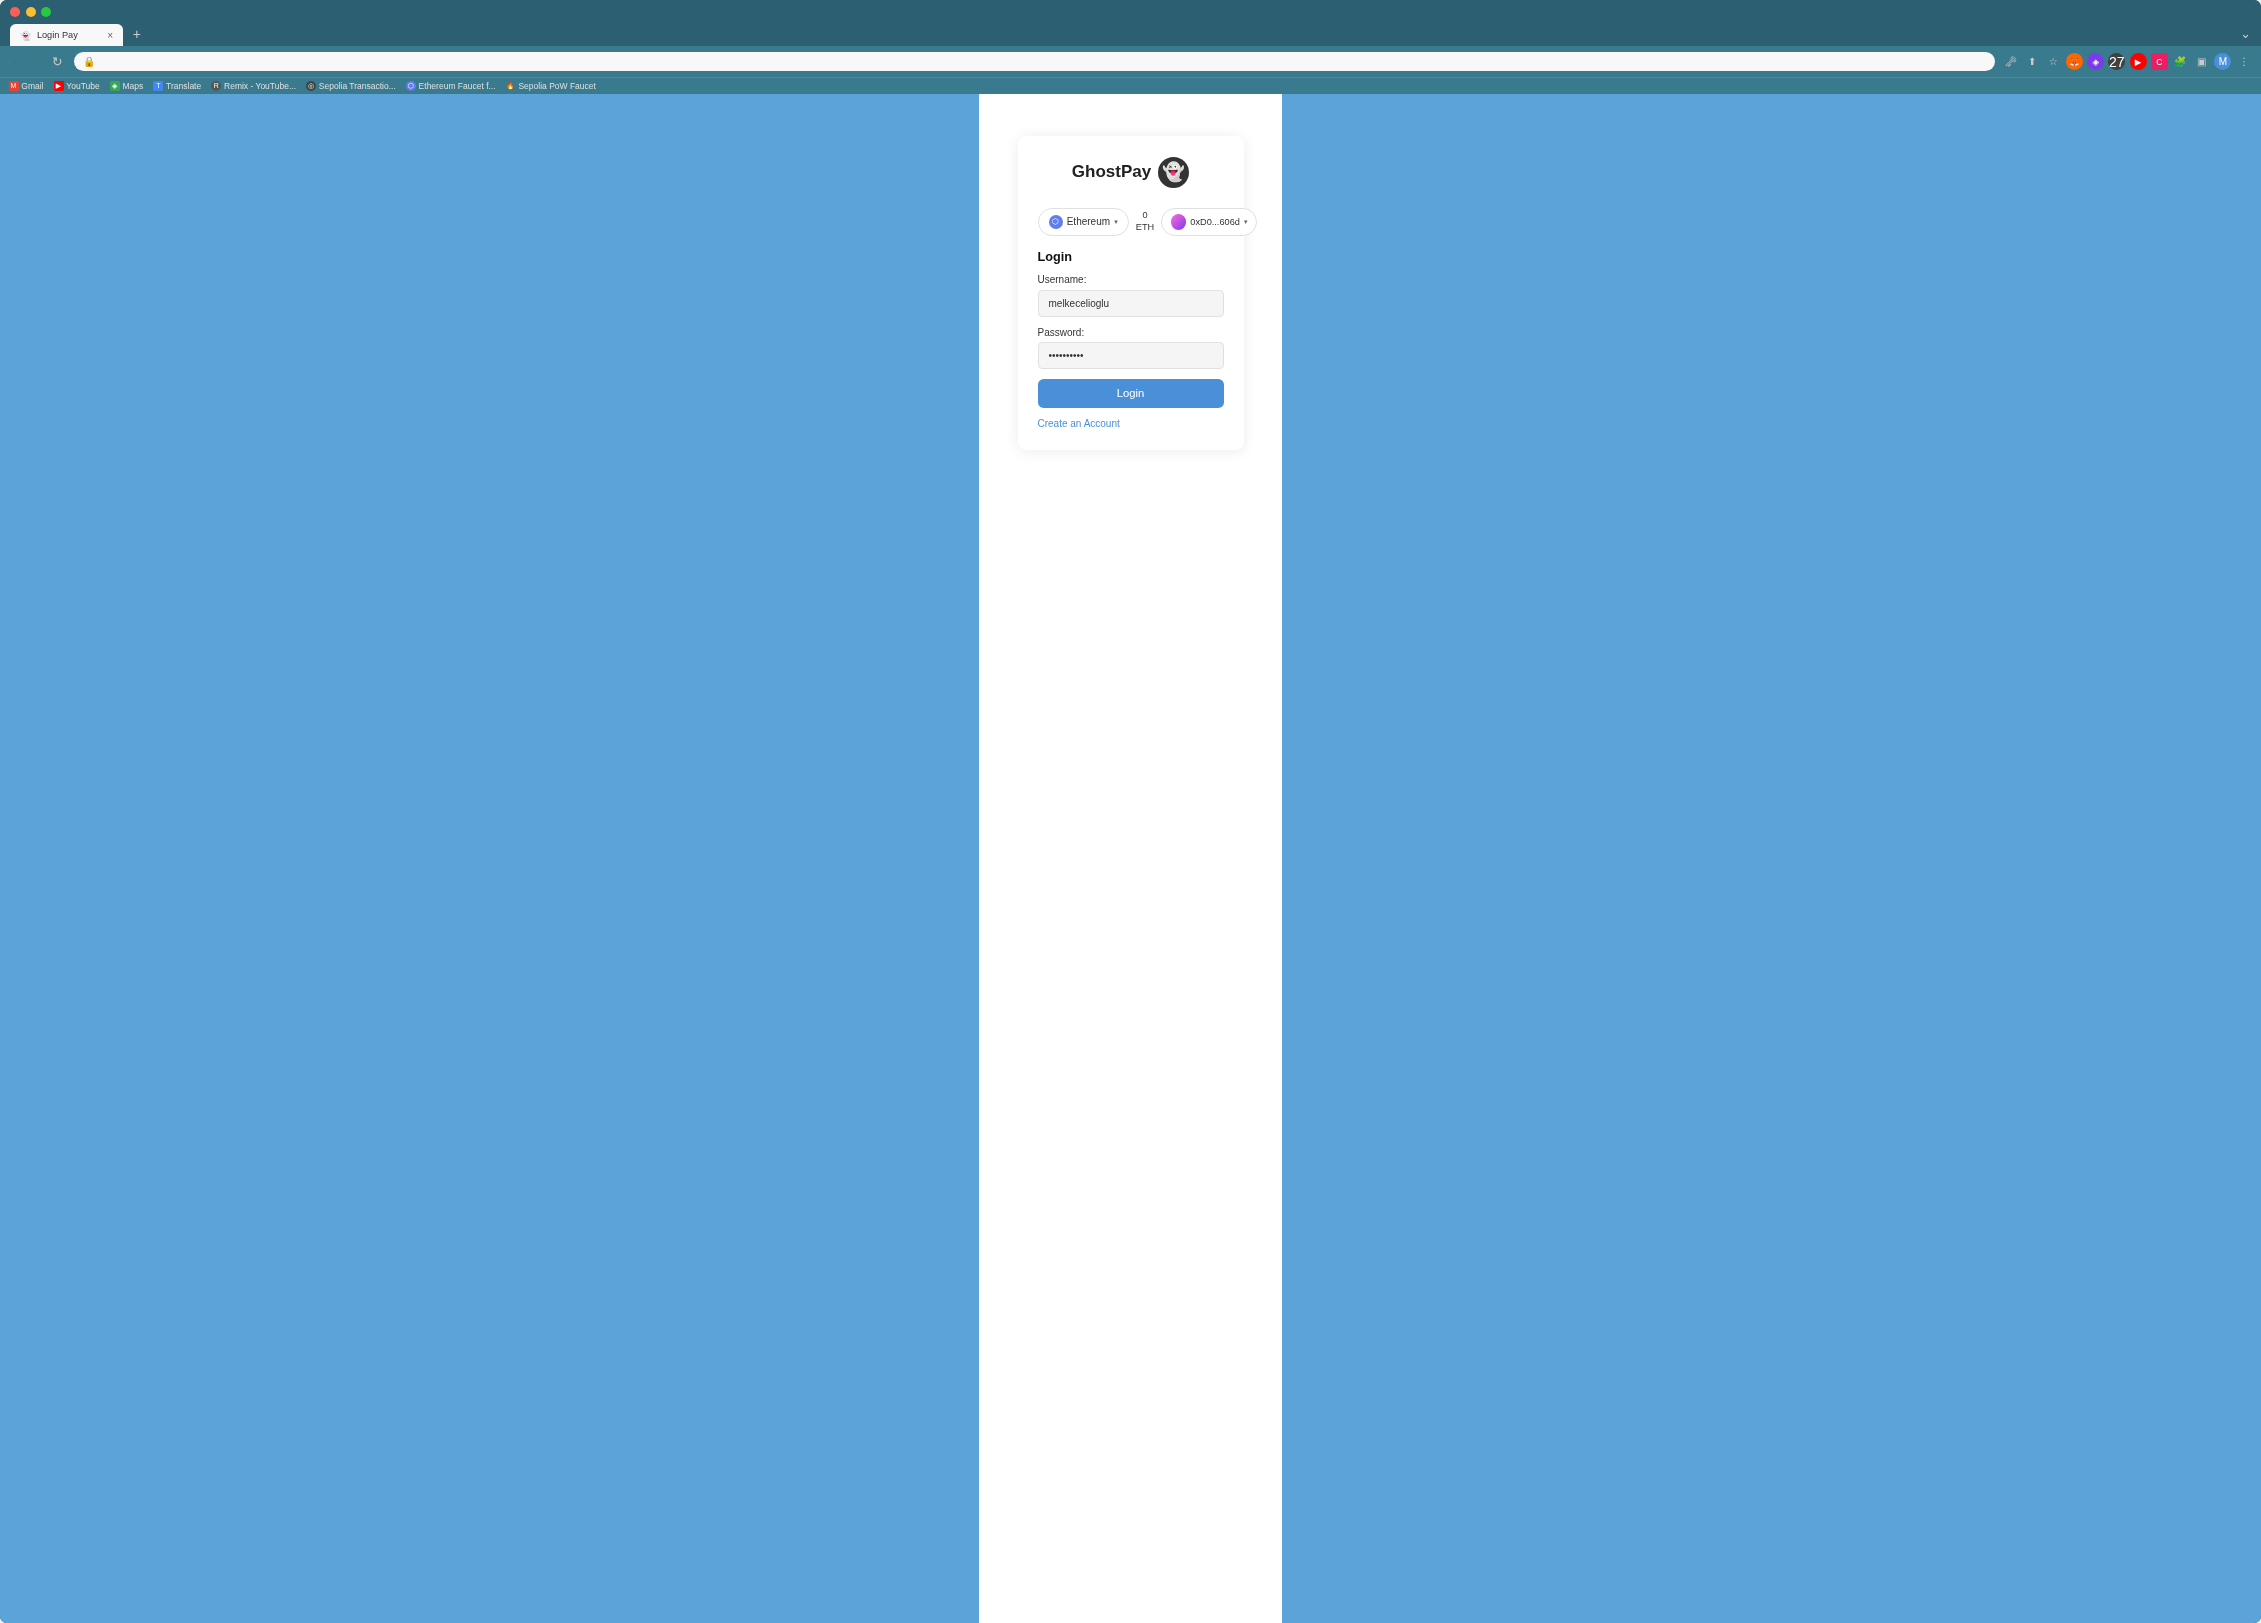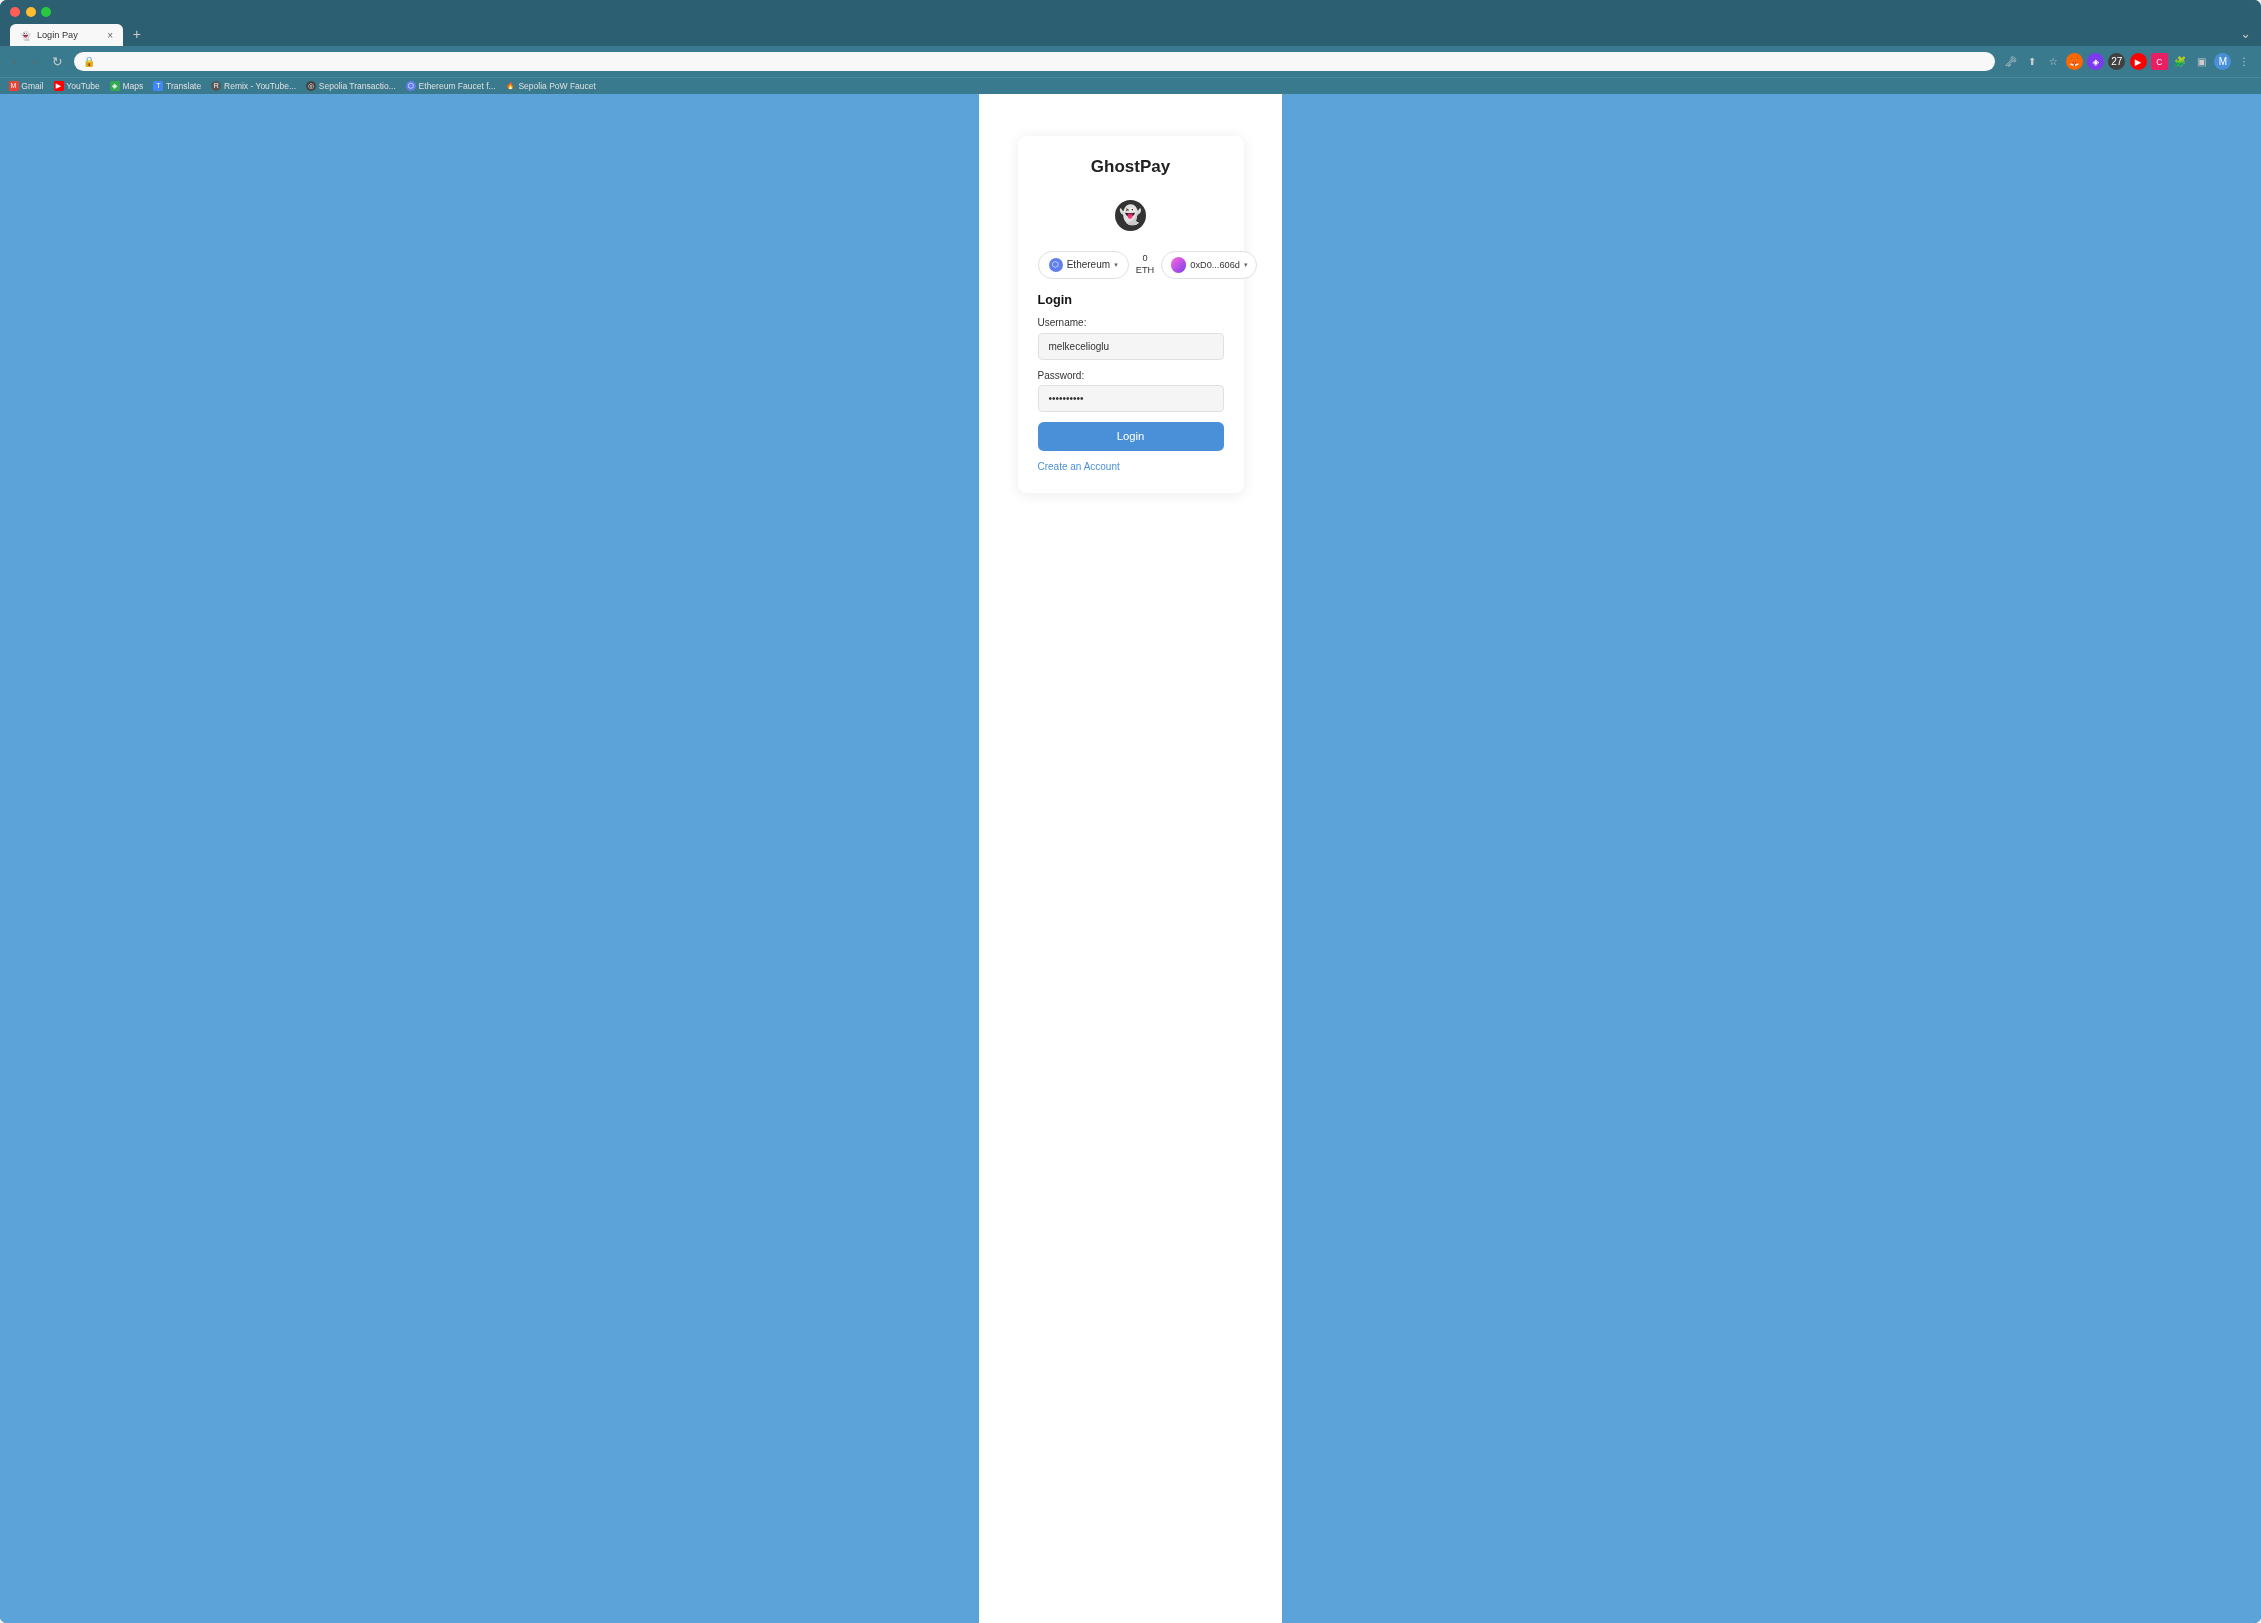--- a/index.html
+++ b/index.html
@@ -198,23 +198,22 @@
       border-radius: 8.5px;
       box-shadow: 0 1.4px 14px rgba(0,0,0,0.08);
       padding: 21px 20px;
       width: 226px;
     }
 
     .app-title-row {
       display: flex;
       align-items: center;
       justify-content: center;
-      gap: 23px;
+      gap: 7px;
       margin-bottom: 20px;
-      flex-direction: column;
     }
 
     .app-title {
       font-size: 17px;
       font-weight: 600;
       color: #222;
     }
 
     .ghost-icon {
       width: 31px;
@@ -369,21 +368,21 @@
     <div class="address-bar">
       <span class="address-lock">🔒</span>
     </div>
 
     <div class="toolbar-icons">
       <span class="toolbar-icon">🗝</span>
       <span class="toolbar-icon">⬆</span>
       <span class="toolbar-icon">☆</span>
       <span class="toolbar-icon" style="background:#ff6600; font-size:8.5px; color:white;">🦊</span>
       <span class="toolbar-icon" style="background:#7c3aed; color:white; font-size:8.5px;">◈</span>
-      <span class="toolbar-icon" style="background:#404040; color:white; font-size:10px;">27</span>
+      <span class="toolbar-icon" style="background:#404040; color:white; font-size:14px;">27</span>
       <span class="toolbar-icon" style="background:#ff0000; color:white; font-size:8.5px;">▶</span>
       <span class="toolbar-icon" style="background:#e91e63; color:white; font-size:8.5px; border-radius:2.8px;">C</span>
       <span class="toolbar-icon">🧩</span>
       <span class="toolbar-icon">▣</span>
       <span class="toolbar-icon" style="background:#4a90d9; color:white; border-radius:50%;">M</span>
       <span class="toolbar-icon">⋮</span>
     </div>
   </div>
 
   <div class="bookmarks-bar">

